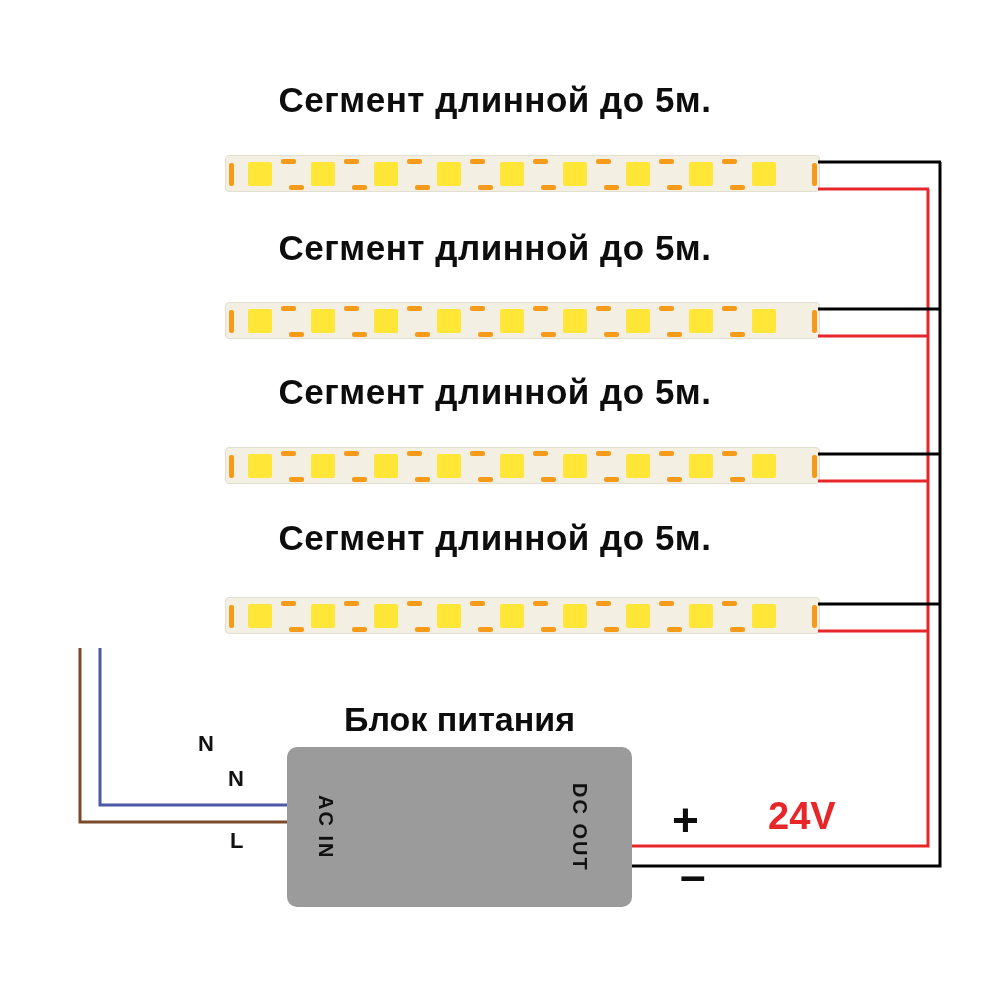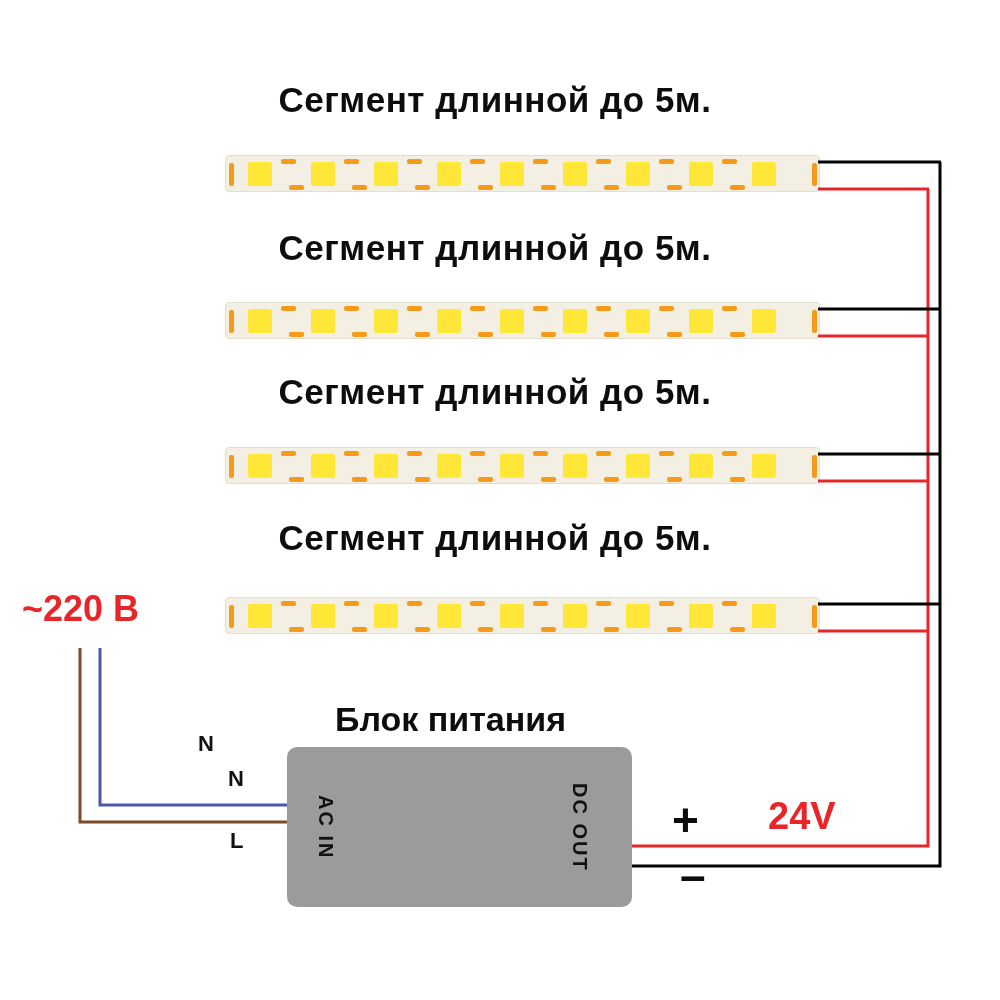--- a/index.html
+++ b/index.html
@@ -17,21 +17,21 @@
   }
   .led{position:absolute;width:24px;height:24px;top:6px;border-radius:2px;}
   .dash{position:absolute;width:15px;height:5px;border-radius:2px;}
   .endpad{position:absolute;width:5px;height:23px;top:7px;border-radius:2px;}
   svg.wires{position:absolute;left:0;top:0;width:1000px;height:1000px;pointer-events:none;}
   .psu{
     position:absolute;left:287px;top:747px;width:345px;height:160px;
     border-radius:10px;
   }
   .psu-title{
-    position:absolute;left:278px;top:700px;width:345px;text-align:center;
+    position:absolute;left:287px;top:700px;width:345px;text-align:center;
     font-size:34px;font-weight:700;color:#0d0d0d;white-space:nowrap;
   }
   .port-label{
     position:absolute;top:747px;height:160px;width:46px;
     display:flex;align-items:center;justify-content:center;
   }
   .port-label span{
     writing-mode:vertical-rl;font-size:20px;font-weight:700;color:#111;
     letter-spacing:2px;white-space:nowrap;
   }
@@ -196,21 +196,20 @@
 
   <div class="psu-title">Блок питания</div>
   <div class="psu" style="background: rgb(155, 155, 155);"></div>
   <div class="port-label ac-in">
     <span>AC IN</span>
   </div>
   <div class="port-label dc-out">
     <span>DC OUT</span>
   </div>
 
-  <div class="v220" style="color: rgb(232, 38, 42);">~220 В</div>
   <div class="wire-lbl lbl-n1">N</div>
   <div class="wire-lbl lbl-n2">N</div>
   <div class="wire-lbl lbl-l">L</div>
 
   <div class="plus">+</div>
   <div class="minus">–</div>
   <div class="v24" style="color: rgb(232, 38, 42);">24V</div>
 
 </div>
 

